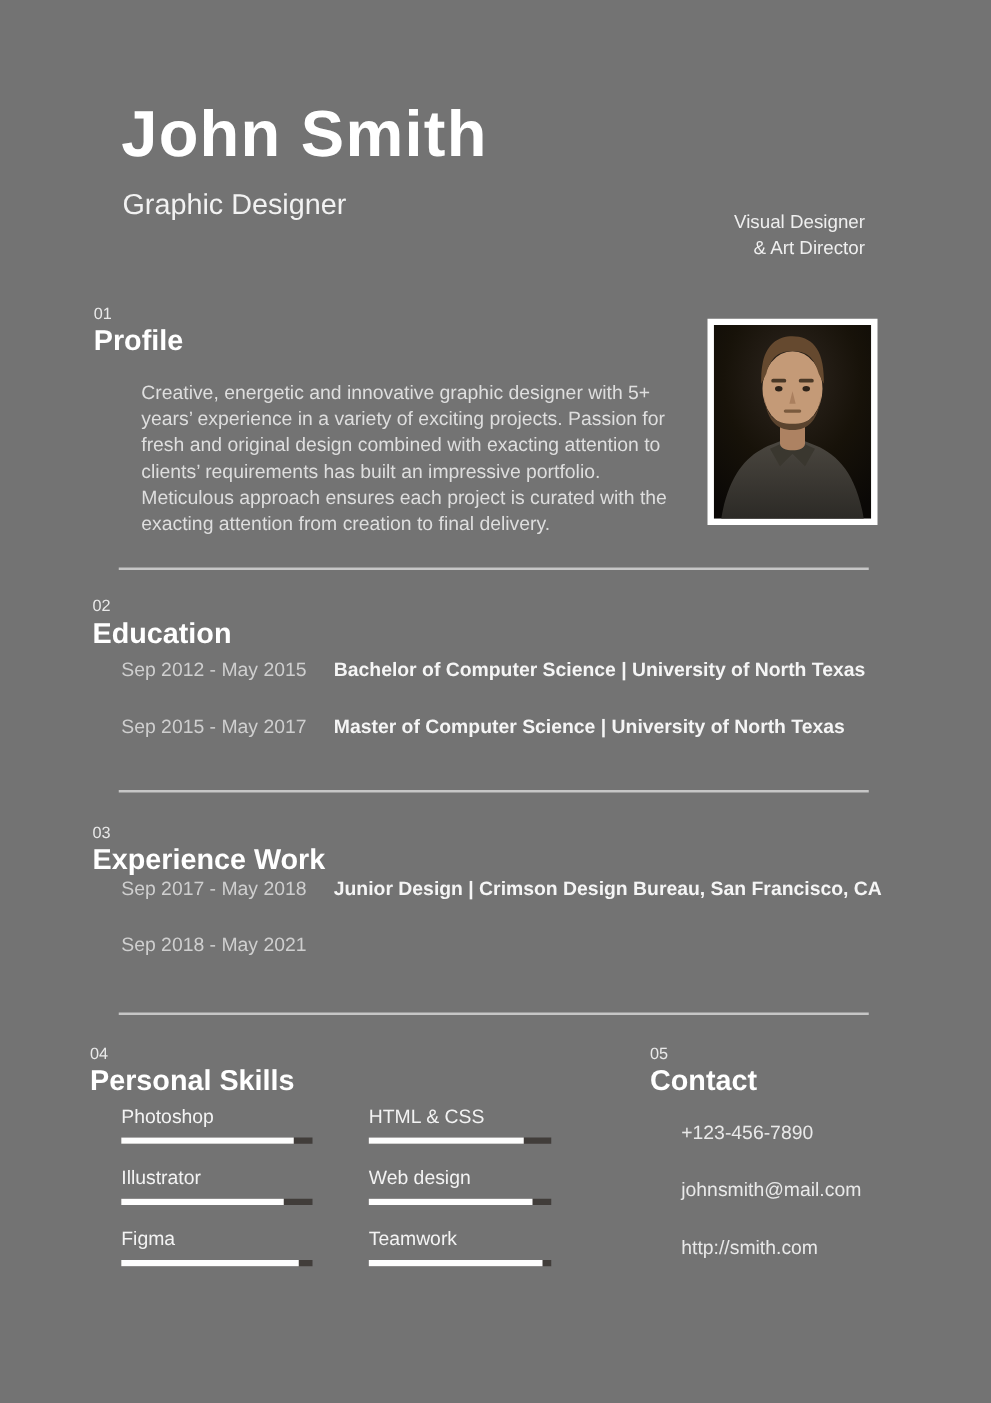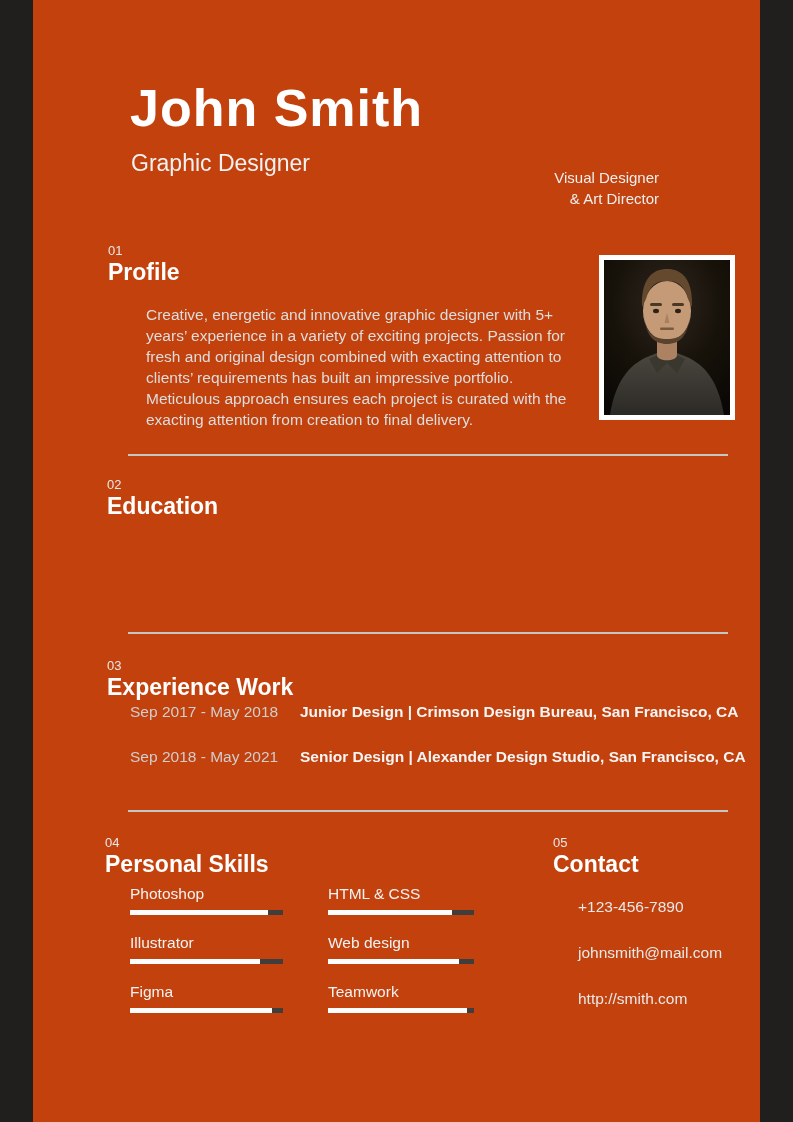--- a/index.html
+++ b/index.html
@@ -1,18 +1,18 @@
 <!DOCTYPE html>
 <html><head>
 <meta charset="utf-8">
 <style>
   html,body { margin:0; padding:0; background:#211f1e; }
   .sheet {
-    position:relative; width:727px; height:1122px; margin:0 auto;
-    background:#c2410c; overflow:hidden;
+    position:relative; width:793px; height:1122px; margin:0 auto;
+    background:#737373; overflow:hidden;
     font-family:"Liberation Sans", sans-serif; color:#fff;
   }
   
   .name {
     position:absolute; left:97px; top:80px;
     font-size:52px; font-weight:bold; letter-spacing:1px; color:#ffffff;
     line-height:1.1; white-space:nowrap;
   }
   .job-title {
     position:absolute; left:98px; top:150px;
@@ -103,35 +103,44 @@
       <rect x="56" y="67.5" width="14" height="2.6" rx="1.3" fill="#7a5a3e"></rect>
     </svg>
   </div>
 
   <div class="divider d1"></div>
 
   <div class="sec-head" style="left:74px; top:477px;">
     <span class="sec-num">02</span>
     <h2>Education</h2>
   </div>
+  <div class="rows rows-edu">
+    <div class="t-row">
+      <span class="t-dates">Sep 2012 - May 2015</span>
+      <span class="t-title">Bachelor of Computer Science | University of North Texas</span>
+    </div>
+    <div class="t-row">
+      <span class="t-dates">Sep 2015 - May 2017</span>
+      <span class="t-title">Master of Computer Science | University of North Texas</span>
+    </div>
+  </div>
 
   <div class="divider d2"></div>
 
   <div class="sec-head" style="left:74px; top:658px;justify-content:space-between;">
     <span class="sec-num">03</span>
     <h2>Experience Work</h2>
   </div>
   <div class="rows rows-exp">
     <div class="t-row">
       <span class="t-dates">Sep 2017 - May 2018</span>
       <span class="t-title">Junior Design | Crimson Design Bureau, San Francisco, CA</span>
     </div>
     <div class="t-row">
       <span class="t-dates">Sep 2018 - May 2021</span>
-      <span class="t-title">Senior Design | Alexander Design Studio, San Francisco, CA</span>
     </div>
   </div>
 
   <div class="divider d3"></div>
 
   <div class="sec-head" style="left:72px; top:835px;">
     <span class="sec-num">04</span>
     <h2>Personal Skills</h2>
   </div>
   <div class="skills-grid">

